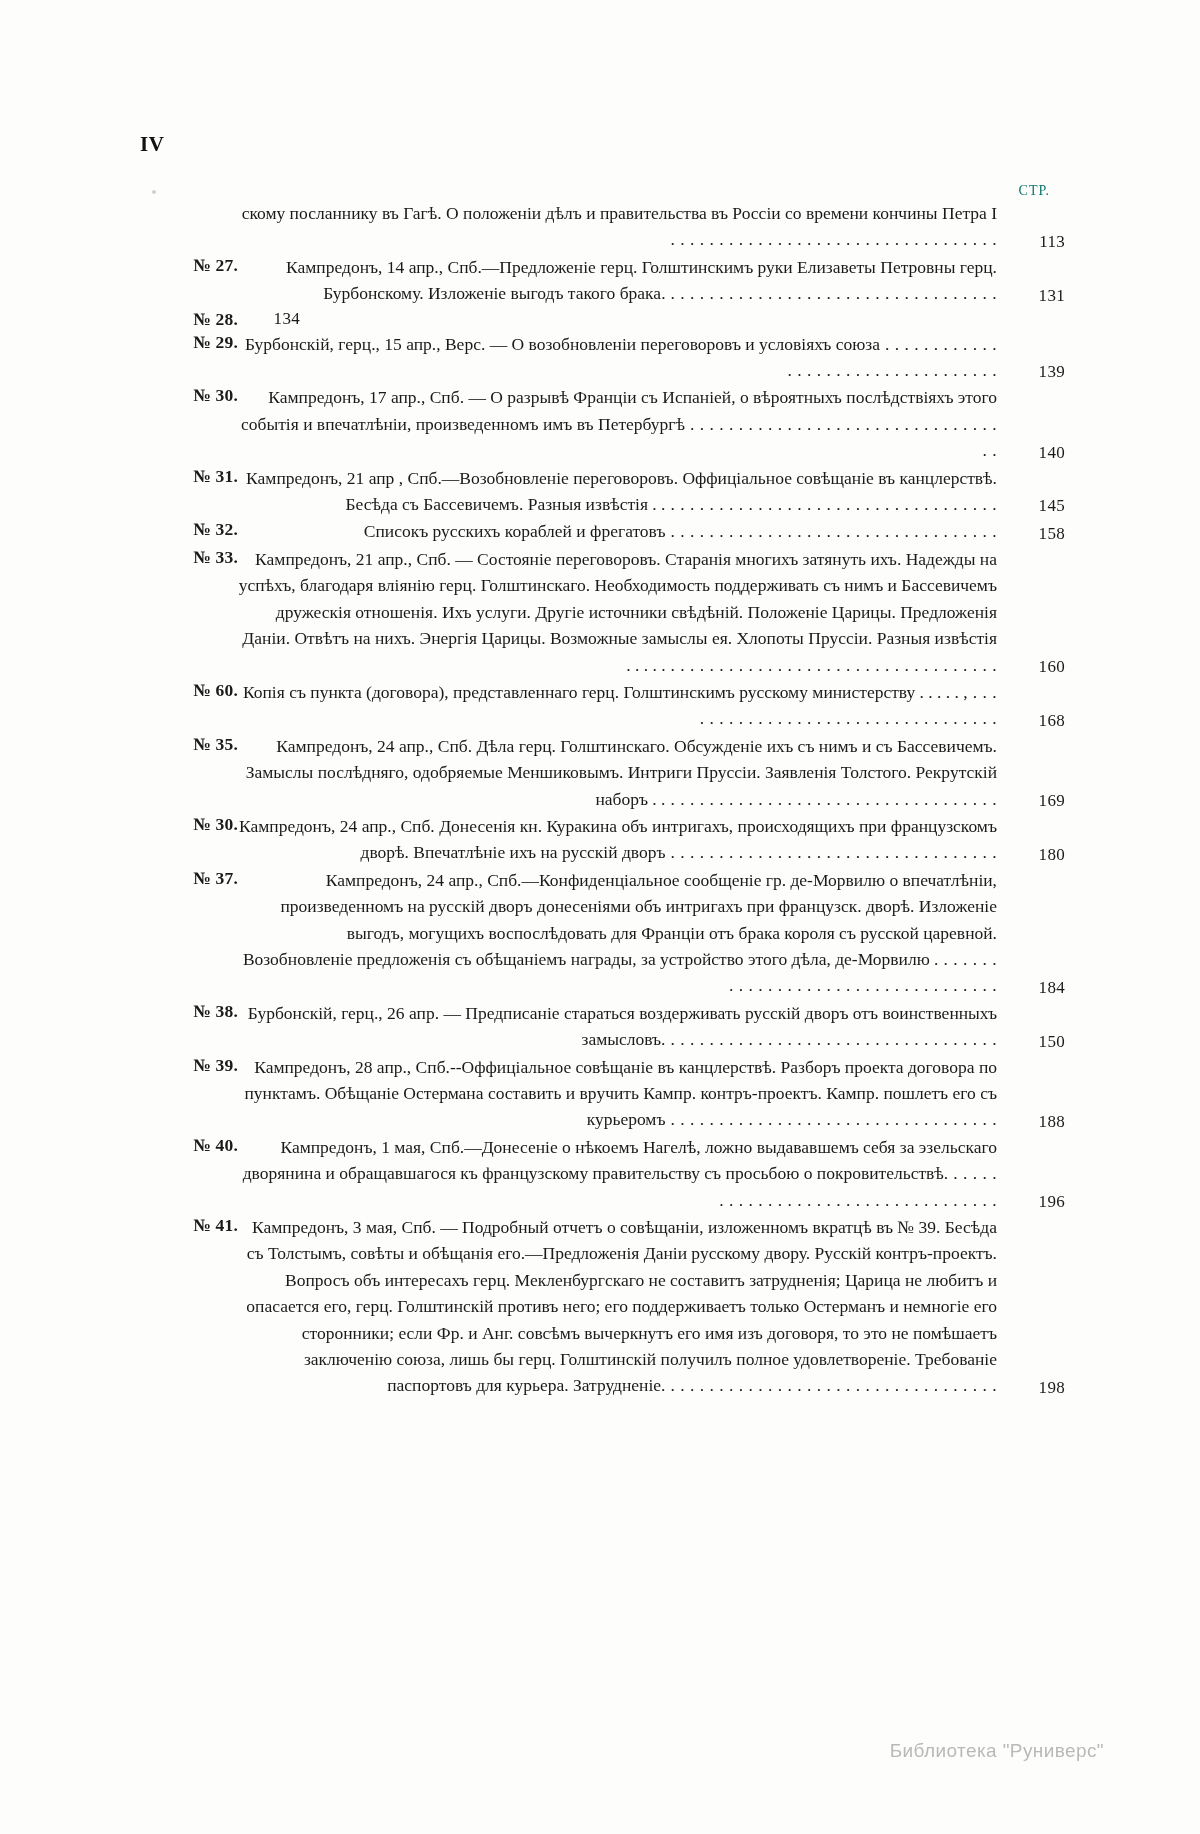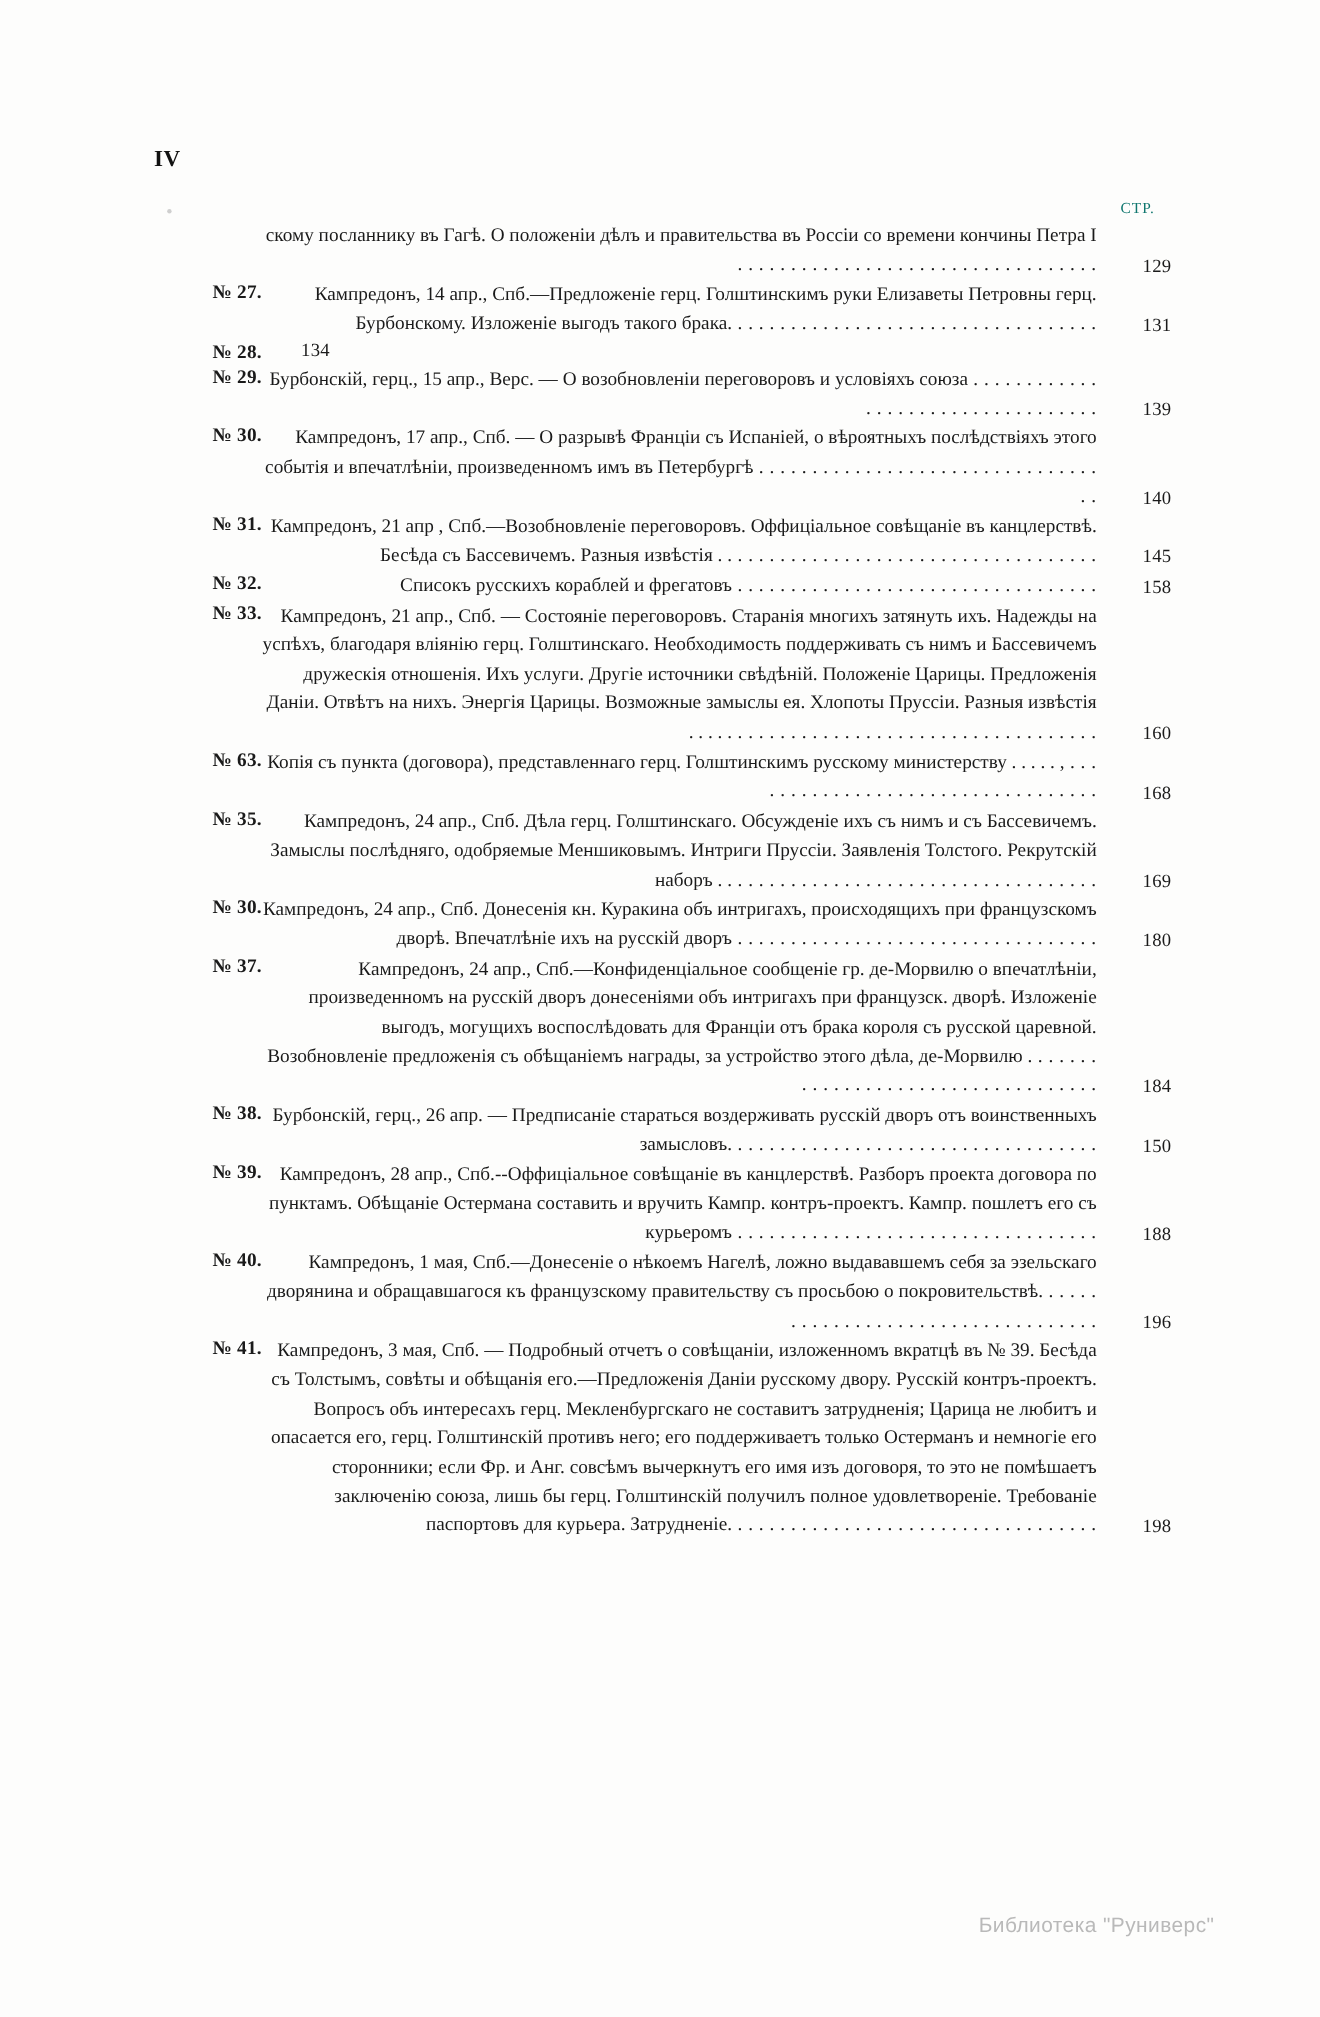--- a/index.html
+++ b/index.html
@@ -109,21 +109,21 @@
   <div class="speck"></div>
 
   <div class="folio">IV</div>
 
   <div class="col-head">СТР.</div>
 
   <div class="toc">
       <div class="entry cont">
         <div class="num"></div>
         <div class="body"><span class="ital"></span><span>скому посланнику въ Гагѣ. О положеніи дѣлъ и правительства въ Россіи со времени кончины Петра I</span><span class="lead"> . . . . . . . . . . . . . . . . . . . . . . . . . . . . . . . . . .</span></div>
-        <div class="pg">129</div>
+        <div class="pg">113</div>
       </div>
       <div class="entry">
         <div class="num">№ 27.</div>
         <div class="body"><span class="ital">Кампредонъ, 14 апр., Спб.</span><span>—Предложеніе герц. Голштинскимъ руки Елизаветы Петровны герц. Бурбонскому. Изложеніе выгодъ такого брака.</span><span class="lead"> . . . . . . . . . . . . . . . . . . . . . . . . . . . . . . . . . .</span></div>
         <div class="pg">131</div>
       </div>
       <div class="entry">
         <div class="num">№ 28.</div>
         <div class="pg">134</div>
       </div>
@@ -146,21 +146,21 @@
         <div class="num">№ 32.</div>
         <div class="body"><span class="ital">Списокъ</span><span> русскихъ кораблей и фрегатовъ</span><span class="lead"> . . . . . . . . . . . . . . . . . . . . . . . . . . . . . . . . . .</span></div>
         <div class="pg">158</div>
       </div>
       <div class="entry">
         <div class="num">№ 33.</div>
         <div class="body"><span class="ital">Кампредонъ, 21 апр., Спб.</span><span> — Состояніе переговоровъ. Старанія многихъ затянуть ихъ. Надежды на успѣхъ, благодаря вліянію герц. Голштинскаго. Необходимость поддерживать съ нимъ и Бассевичемъ дружескія отношенія. Ихъ услуги. Другіе источники свѣдѣній. Положеніе Царицы. Предложенія Даніи. Отвѣтъ на нихъ. Энергія Царицы. Возможные замыслы ея. Хлопоты Пруссіи. Разныя извѣстія . . . . .</span><span class="lead"> . . . . . . . . . . . . . . . . . . . . . . . . . . . . . . . . . .</span></div>
         <div class="pg">160</div>
       </div>
       <div class="entry">
-        <div class="num">№ 63.</div>
+        <div class="num">№ 60.</div>
         <div class="body"><span class="ital">Копія</span><span> съ пункта (договора), представленнаго герц. Голштинскимъ русскому министерству . . . . . ,</span><span class="lead"> . . . . . . . . . . . . . . . . . . . . . . . . . . . . . . . . . .</span></div>
         <div class="pg">168</div>
       </div>
       <div class="entry">
         <div class="num">№ 35.</div>
         <div class="body"><span class="ital">Кампредонъ, 24 апр., Спб.</span><span> Дѣла герц. Голштинскаго. Обсужденіе ихъ съ нимъ и съ Бассевичемъ. Замыслы послѣдняго, одобряемые Меншиковымъ. Интриги Пруссіи. Заявленія Толстого. Рекрутскій наборъ . .</span><span class="lead"> . . . . . . . . . . . . . . . . . . . . . . . . . . . . . . . . . .</span></div>
         <div class="pg">169</div>
       </div>
       <div class="entry">
         <div class="num">№ 30.</div>

